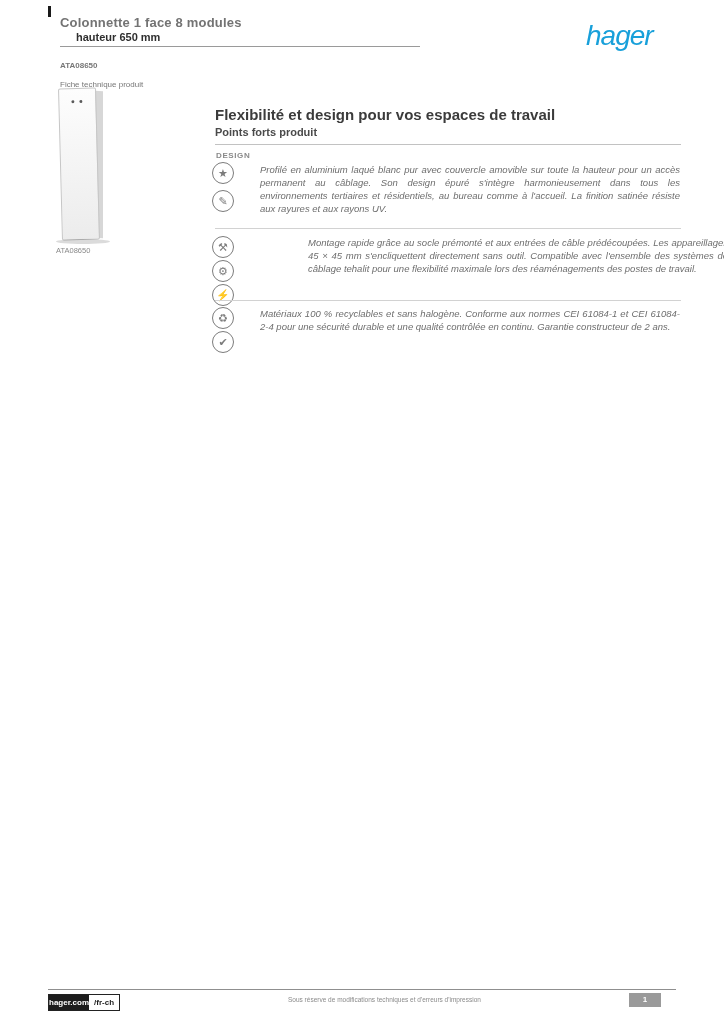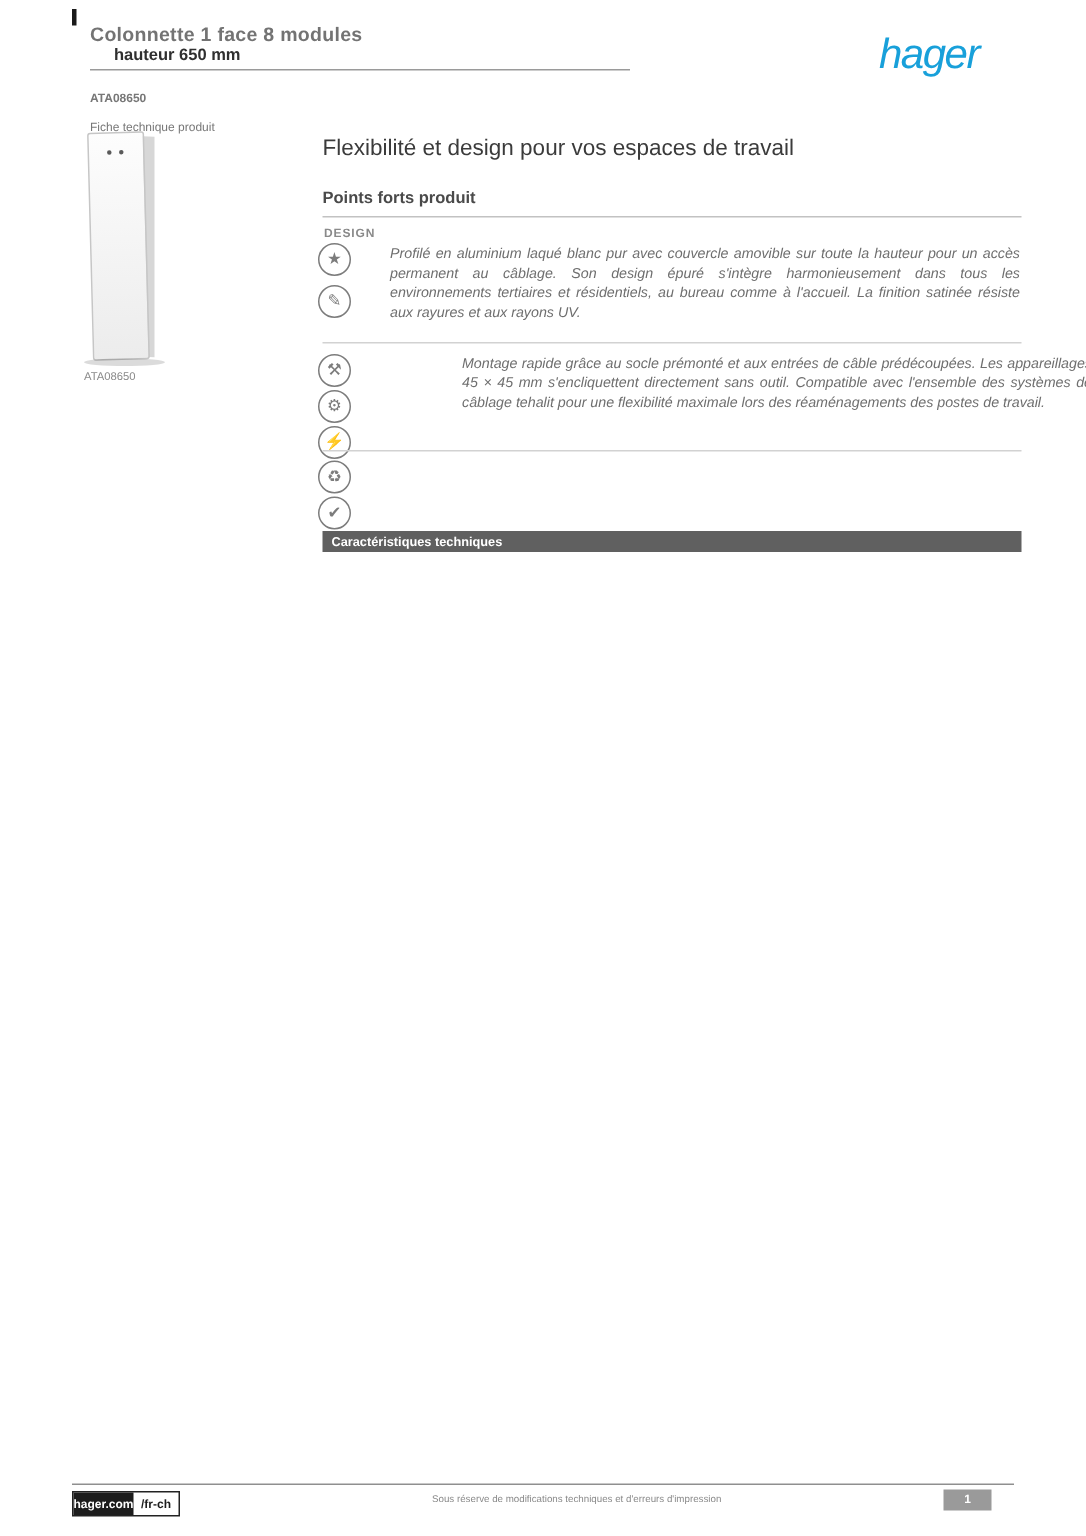--- a/index.html
+++ b/index.html
@@ -24,21 +24,21 @@
   .product{left:54px;top:86px;width:62px;height:164px;}
   .panel-side{position:absolute;left:41px;top:5px;width:8px;height:147px;background:#d7d7d7;transform:skewY(3deg);}
   .panel-front{position:absolute;left:6px;top:2px;width:36px;height:150px;background:linear-gradient(180deg,#fdfdfd,#ececec);border:1px solid #c6c6c6;border-radius:2px;transform:rotate(-1.5deg);}
   .panel-dot{position:absolute;width:3px;height:3px;border-radius:50%;background:#5a5a5a;top:11px;}
   .panel-dot.d1{left:12px;}
   .panel-dot.d2{left:20px;}
   .panel-shadow{position:absolute;left:2px;top:153px;width:54px;height:5px;background:rgba(0,0,0,.14);border-radius:50%;}
   .product-caption{left:56px;top:246px;font-size:7.5px;color:#8a8a8a;}
 
   
-  .main-heading{left:215px;top:90px;font-size:15px;font-weight:normal;color:#3b3b3b;}
+  .main-heading{left:215px;top:106px;font-size:15px;font-weight:bold;color:#3b3b3b;}
   .sub-heading{left:215px;top:126px;font-size:11px;font-weight:bold;color:#4a4a4a;}
   .divider{height:1px;background:#c2c2c2;width:466px;left:215px;}
   .div1{top:144px;}
   .div2{top:228px;background:#d2d2d2;}
   .div3{top:300px;background:#d2d2d2;}
   .section-label{left:216px;top:151px;font-size:8px;font-weight:bold;color:#8a8a8a;text-transform:uppercase;letter-spacing:.6px;}
 
   .feat-icon{width:20px;height:20px;border:1.5px solid #7c7c7c;border-radius:50%;color:#7c7c7c;
              font-size:11px;line-height:20px;text-align:center;left:212px;}
   .i1a{top:162px;} .i1b{top:190px;}
@@ -100,22 +100,22 @@
 
   <div class="abs feat-icon i2a">⚒</div>
   <div class="abs feat-icon i2b">⚙</div>
   <div class="abs feat-icon i2c">⚡</div>
   <div class="abs feat-text t2">Montage rapide grâce au socle prémonté et aux entrées de câble prédécoupées. Les appareillages 45 × 45 mm s'encliquettent directement sans outil. Compatible avec l'ensemble des systèmes de câblage tehalit pour une flexibilité maximale lors des réaménagements des postes de travail.</div>
 
   <div class="abs divider div3"></div>
 
   <div class="abs feat-icon i3a">♻</div>
   <div class="abs feat-icon i3b">✔</div>
+  <div class="abs feat-text t3">Matériaux 100 % recyclables et sans halogène. Conforme aux normes CEI 61084-1 et CEI 61084-2-4 pour une sécurité durable et une qualité contrôlée en continu. Garantie constructeur de 2 ans.</div>
 
-  <div class="abs table-header-bar">Caractéristiques techniques</div>
 
   <div class="abs footer-rule"></div>
   <div class="abs footer-link">
     <span class="host">hager.com</span>
     <span class="path">/fr-ch</span>
   </div>
   <div class="abs footer-note">Sous réserve de modifications techniques et d'erreurs d'impression</div>
   <div class="abs page-box">1</div>
 
 </div>

